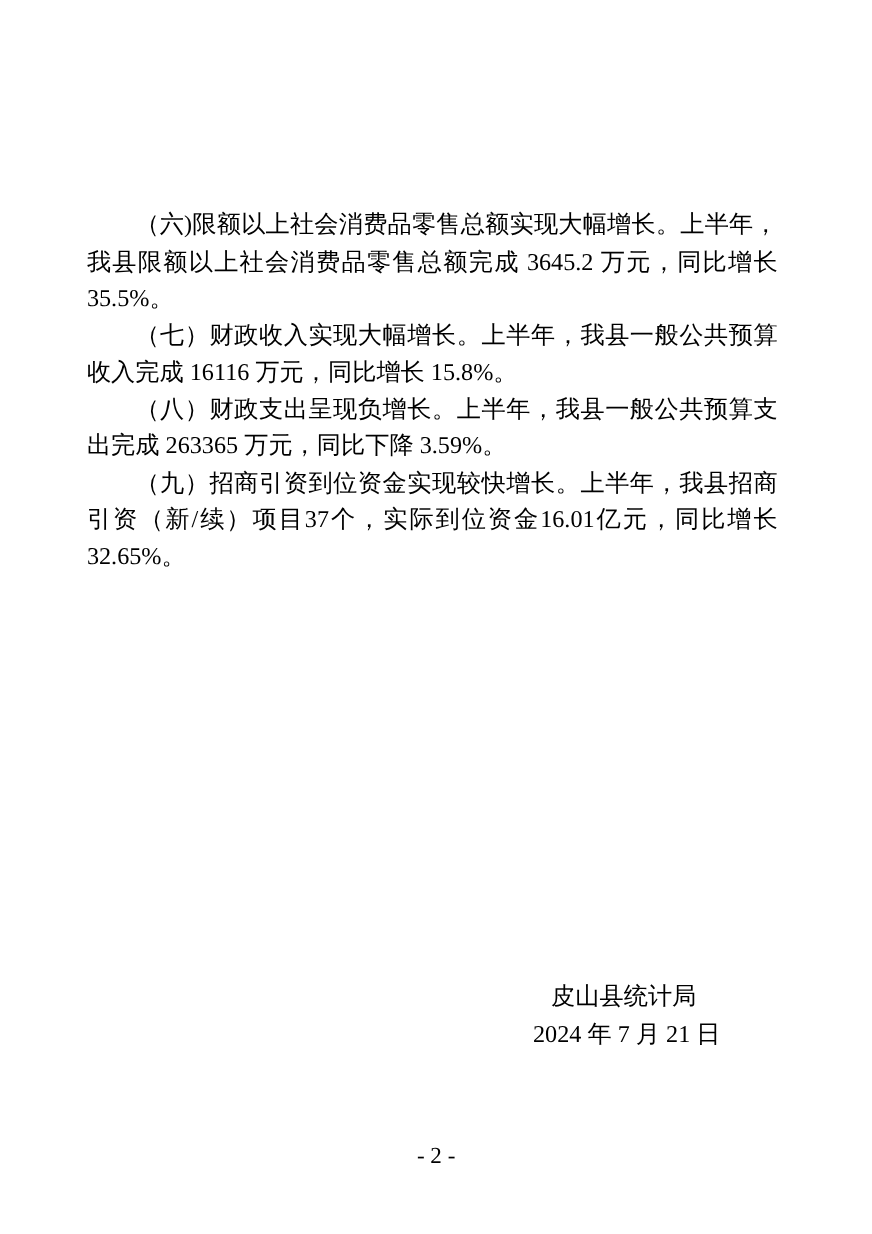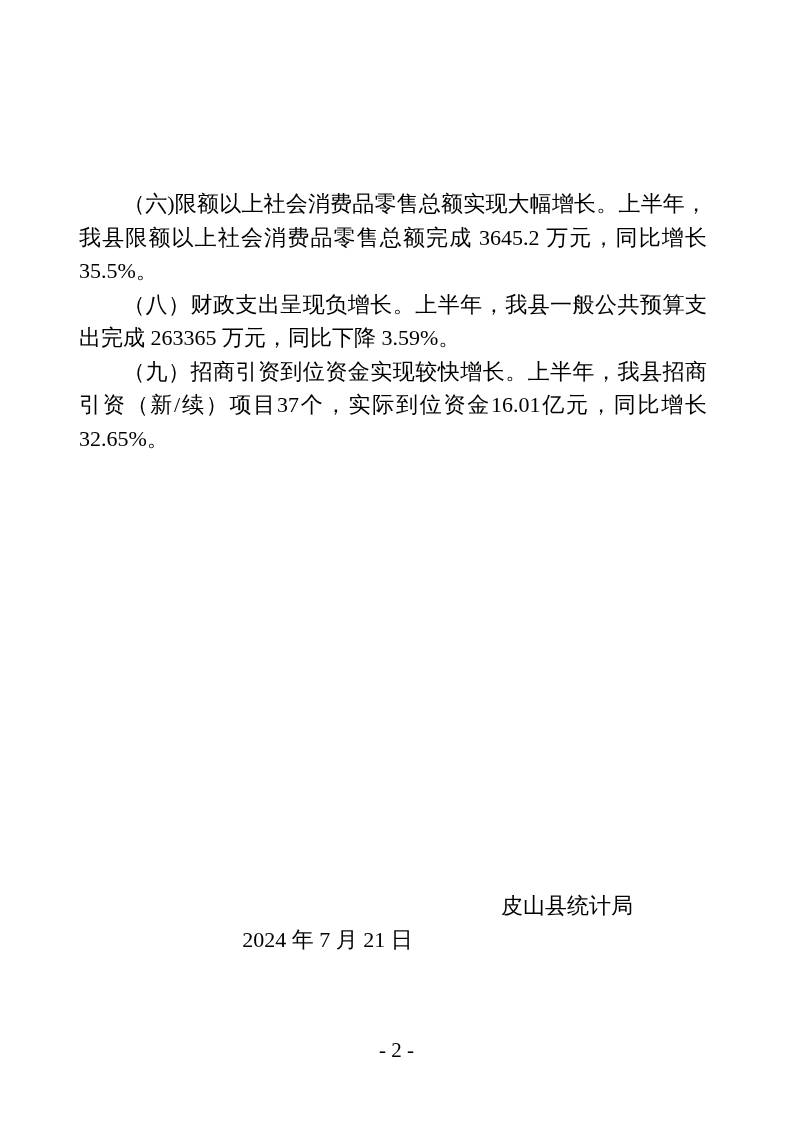--- a/index.html
+++ b/index.html
@@ -32,38 +32,39 @@
     position: absolute;
     left: 0;
     top: 889px;
     width: 712px;
     text-align: right;
     font-size: 22px;
     line-height: 34px;
     color: #000000;
   }
   .sig-org  { padding-right: 79px; }
-  .sig-date { padding-right: 57px; text-align: center; }
+  .sig-date { padding-right: 57px; }
   .footer {
     position: absolute;
     left: 0;
     top: 1038px;
     width: 793px;
     text-align: center;
     font-size: 21px;
     line-height: 24px;
     color: #000000;
   }
 </style>
 </head>
 <body>
 
 <div class="page">
   <div class="content">
     <p class="para">（六)限额以上社会消费品零售总额实现大幅增长。上半年，我县限额以上社会消费品零售总额完成 3645.2 万元，同比增长 35.5%。</p>
+    <p class="para">（七）财政收入实现大幅增长。上半年，我县一般公共预算收入完成 16116 万元，同比增长 15.8%。</p>
     <p class="para">（八）财政支出呈现负增长。上半年，我县一般公共预算支出完成 263365 万元，同比下降 3.59%。</p>
     <p class="para">（九）招商引资到位资金实现较快增长。上半年，我县招商引资（新/续）项目37个，实际到位资金16.01亿元，同比增长32.65%。</p>
   </div>
 
   <div class="signature">
     <div class="sig-org">皮山县统计局</div>
     <div class="sig-date">2024 年 7 月 21 日</div>
   </div>
 
   <div class="footer">- 2 -</div>

